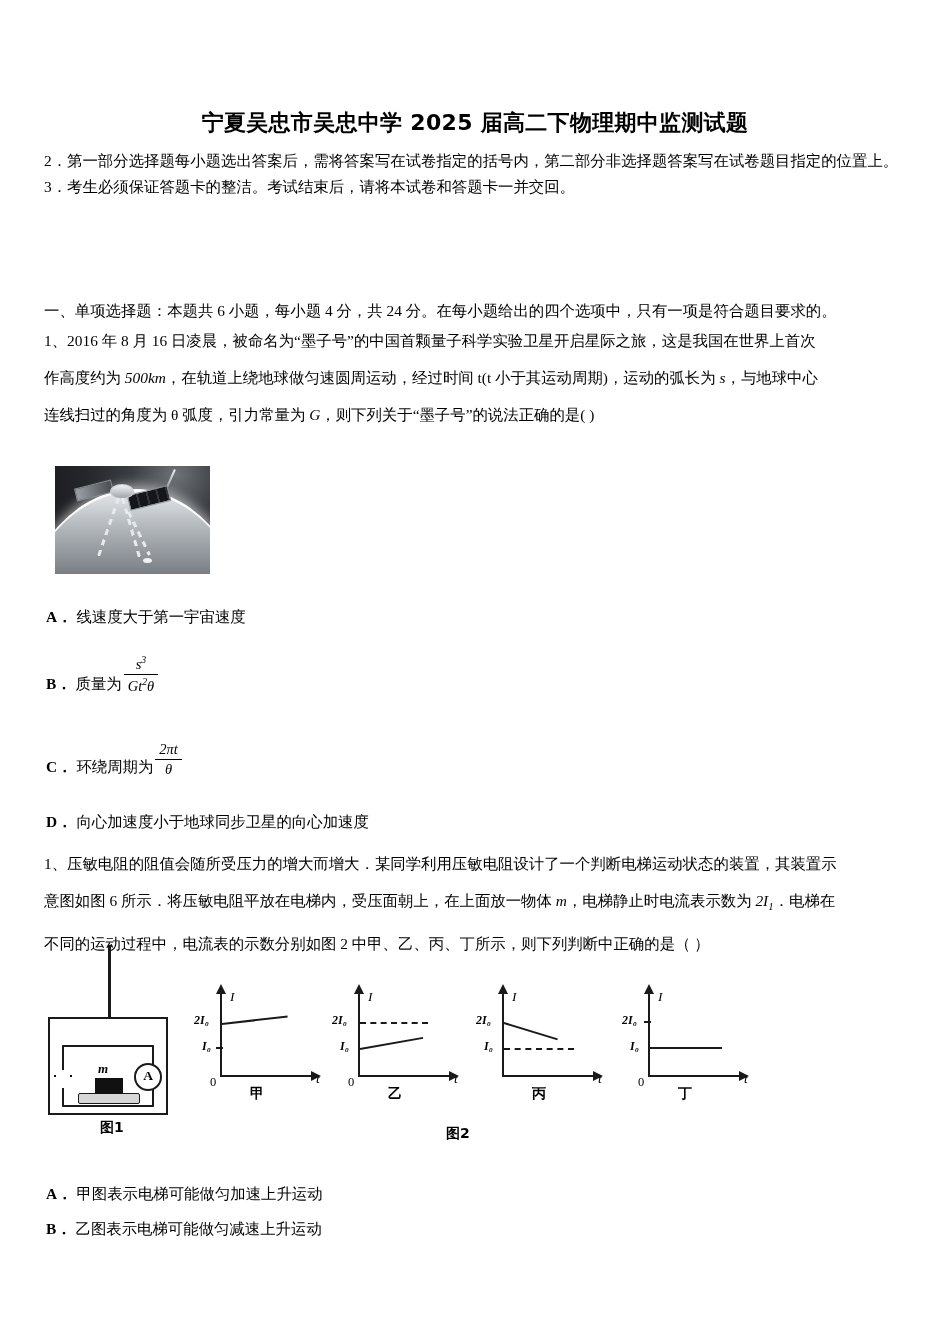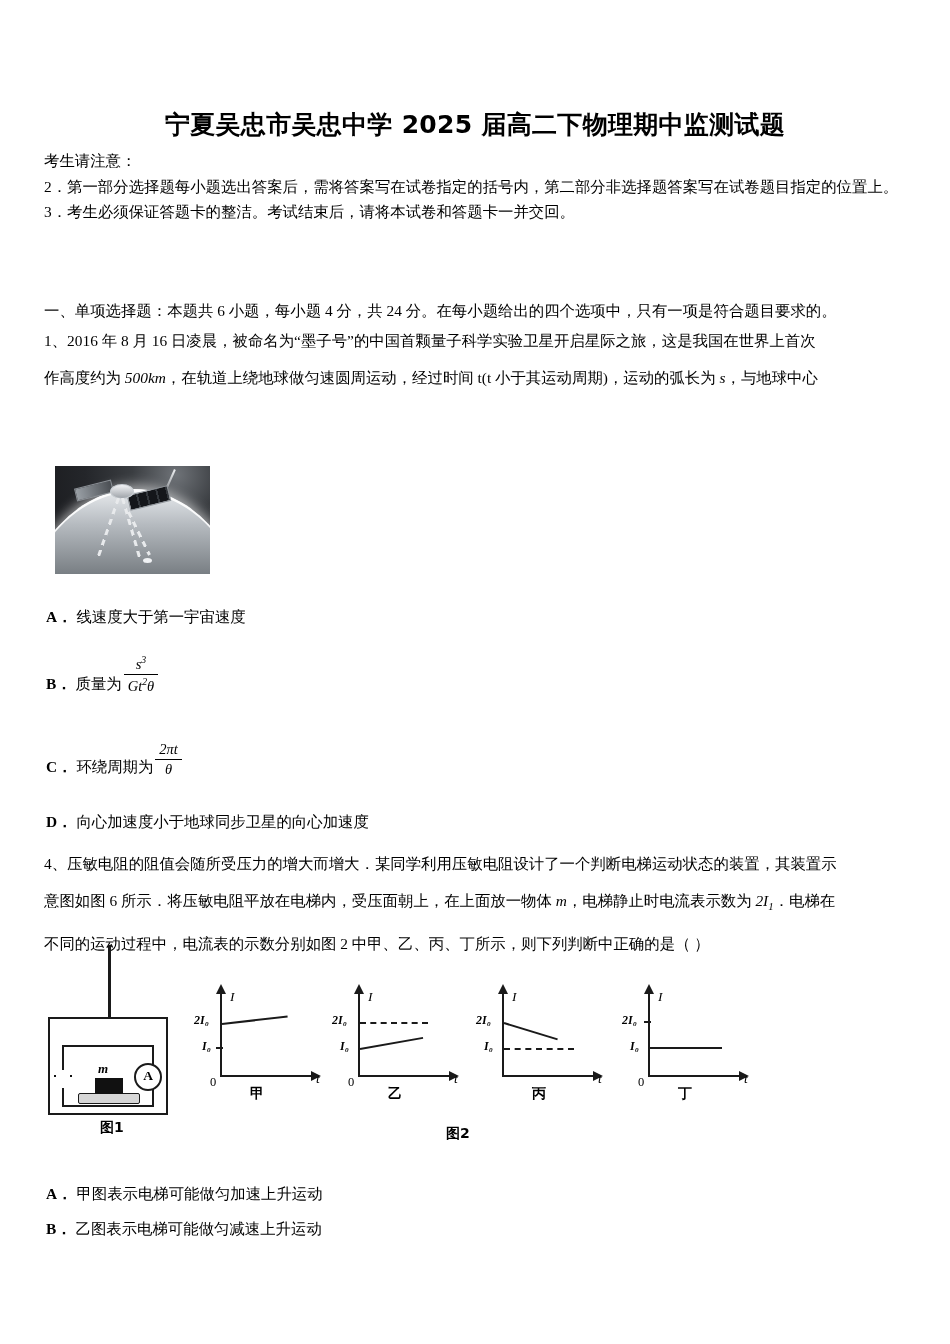--- a/index.html
+++ b/index.html
@@ -22,21 +22,21 @@
   }
 
   
   .doc-title {
     position: absolute;
     left: 0; right: 0;
     top: 108px;
     text-align: center;
     font-family: "DejaVu Sans", "Liberation Sans", sans-serif;
     font-weight: bold;
-    font-size: 25px;
+    font-size: 22px;
     letter-spacing: 0.3px;
   }
 
   
   .notice {
     position: absolute;
     left: 44px;
     top: 148px;
     width: 874px;
     font-size: 15.4px;
@@ -424,31 +424,33 @@
   .opt-b2 { left: 46px; top: 1217px; }
 </style>
 </head>
 <body>
 
 <div class="page">
 
   <div class="doc-title">宁夏吴忠市吴忠中学 2025 届高二下物理期中监测试题</div>
 
   <div class="notice">
-    <div class="line">考生请注意：</div>
     <div class="line">2．第一部分选择题每小题选出答案后，需将答案写在试卷指定的括号内，第二部分非选择题答案写在试卷题目指定的位置上。</div>
     <div class="line">3．考生必须保证答题卡的整洁。考试结束后，请将本试卷和答题卡一并交回。</div>
   </div>
 
   <div class="section-head">一、单项选择题：本题共 6 小题，每小题 4 分，共 24 分。在每小题给出的四个选项中，只有一项是符合题目要求的。</div>
 
   <div class="q1-text">
     <span class="seg">1、2016 年 8 月 16 日凌晨，被命名为“墨子号”的中国首颗量子科学实验卫星开启星际之旅，这是我国在世界上首次</span>
     <span class="seg">
       <span>作高度约为 </span><span class="ital">500km</span><span>，在轨道上绕地球做匀速圆周运动，经过时间 t(t 小于其运动周期)，运动的弧长为 </span><span class="ital">s</span><span>，与地球中心</span>
+    </span>
+    <span class="seg">
+      <span>连线扫过的角度为 θ 弧度，引力常量为 </span><span class="ital">G</span><span>，则下列关于“墨子号”的说法正确的是( )</span>
     </span>
   </div>
 
   <div class="sat-photo">
     <div class="sky"></div>
     <div class="streak"></div>
     <div class="earth"></div>
     <div class="limb"></div>
     <div class="panel-l"></div>
     <div class="panel-r"></div>
@@ -473,21 +475,21 @@
     <span class="lbl">C．</span>
     <span>环绕周期为</span><span class="frac"><span class="num">2πt</span><span class="den">θ</span></span>
   </div>
 
   <div class="opt opt-d1">
     <span class="lbl">D．</span>
     <span>向心加速度小于地球同步卫星的向心加速度</span>
   </div>
 
   <div class="q2-text">
-    <span class="seg">4、压敏电阻的阻值会随所受压力的增大而增大．某同学利用压敏电阻设计了一个判断电梯运动状态的装置，其装置示</span>
+    <span class="seg">1、压敏电阻的阻值会随所受压力的增大而增大．某同学利用压敏电阻设计了一个判断电梯运动状态的装置，其装置示</span>
     <span class="seg">
       <span>意图如图 6 所示．将压敏电阻平放在电梯内，受压面朝上，在上面放一物体 </span><span class="ital">m</span><span>，电梯静止时电流表示数为 </span><span class="ital">2I</span><sub class="sm">1</sub><span>．电梯在</span>
     </span>
     <span class="seg">不同的运动过程中，电流表的示数分别如图 2 中甲、乙、丙、丁所示，则下列判断中正确的是（        ）</span>
   </div>
 
   <div class="figure-area">
 
     <div class="circuit">
       <div class="cable"></div>

